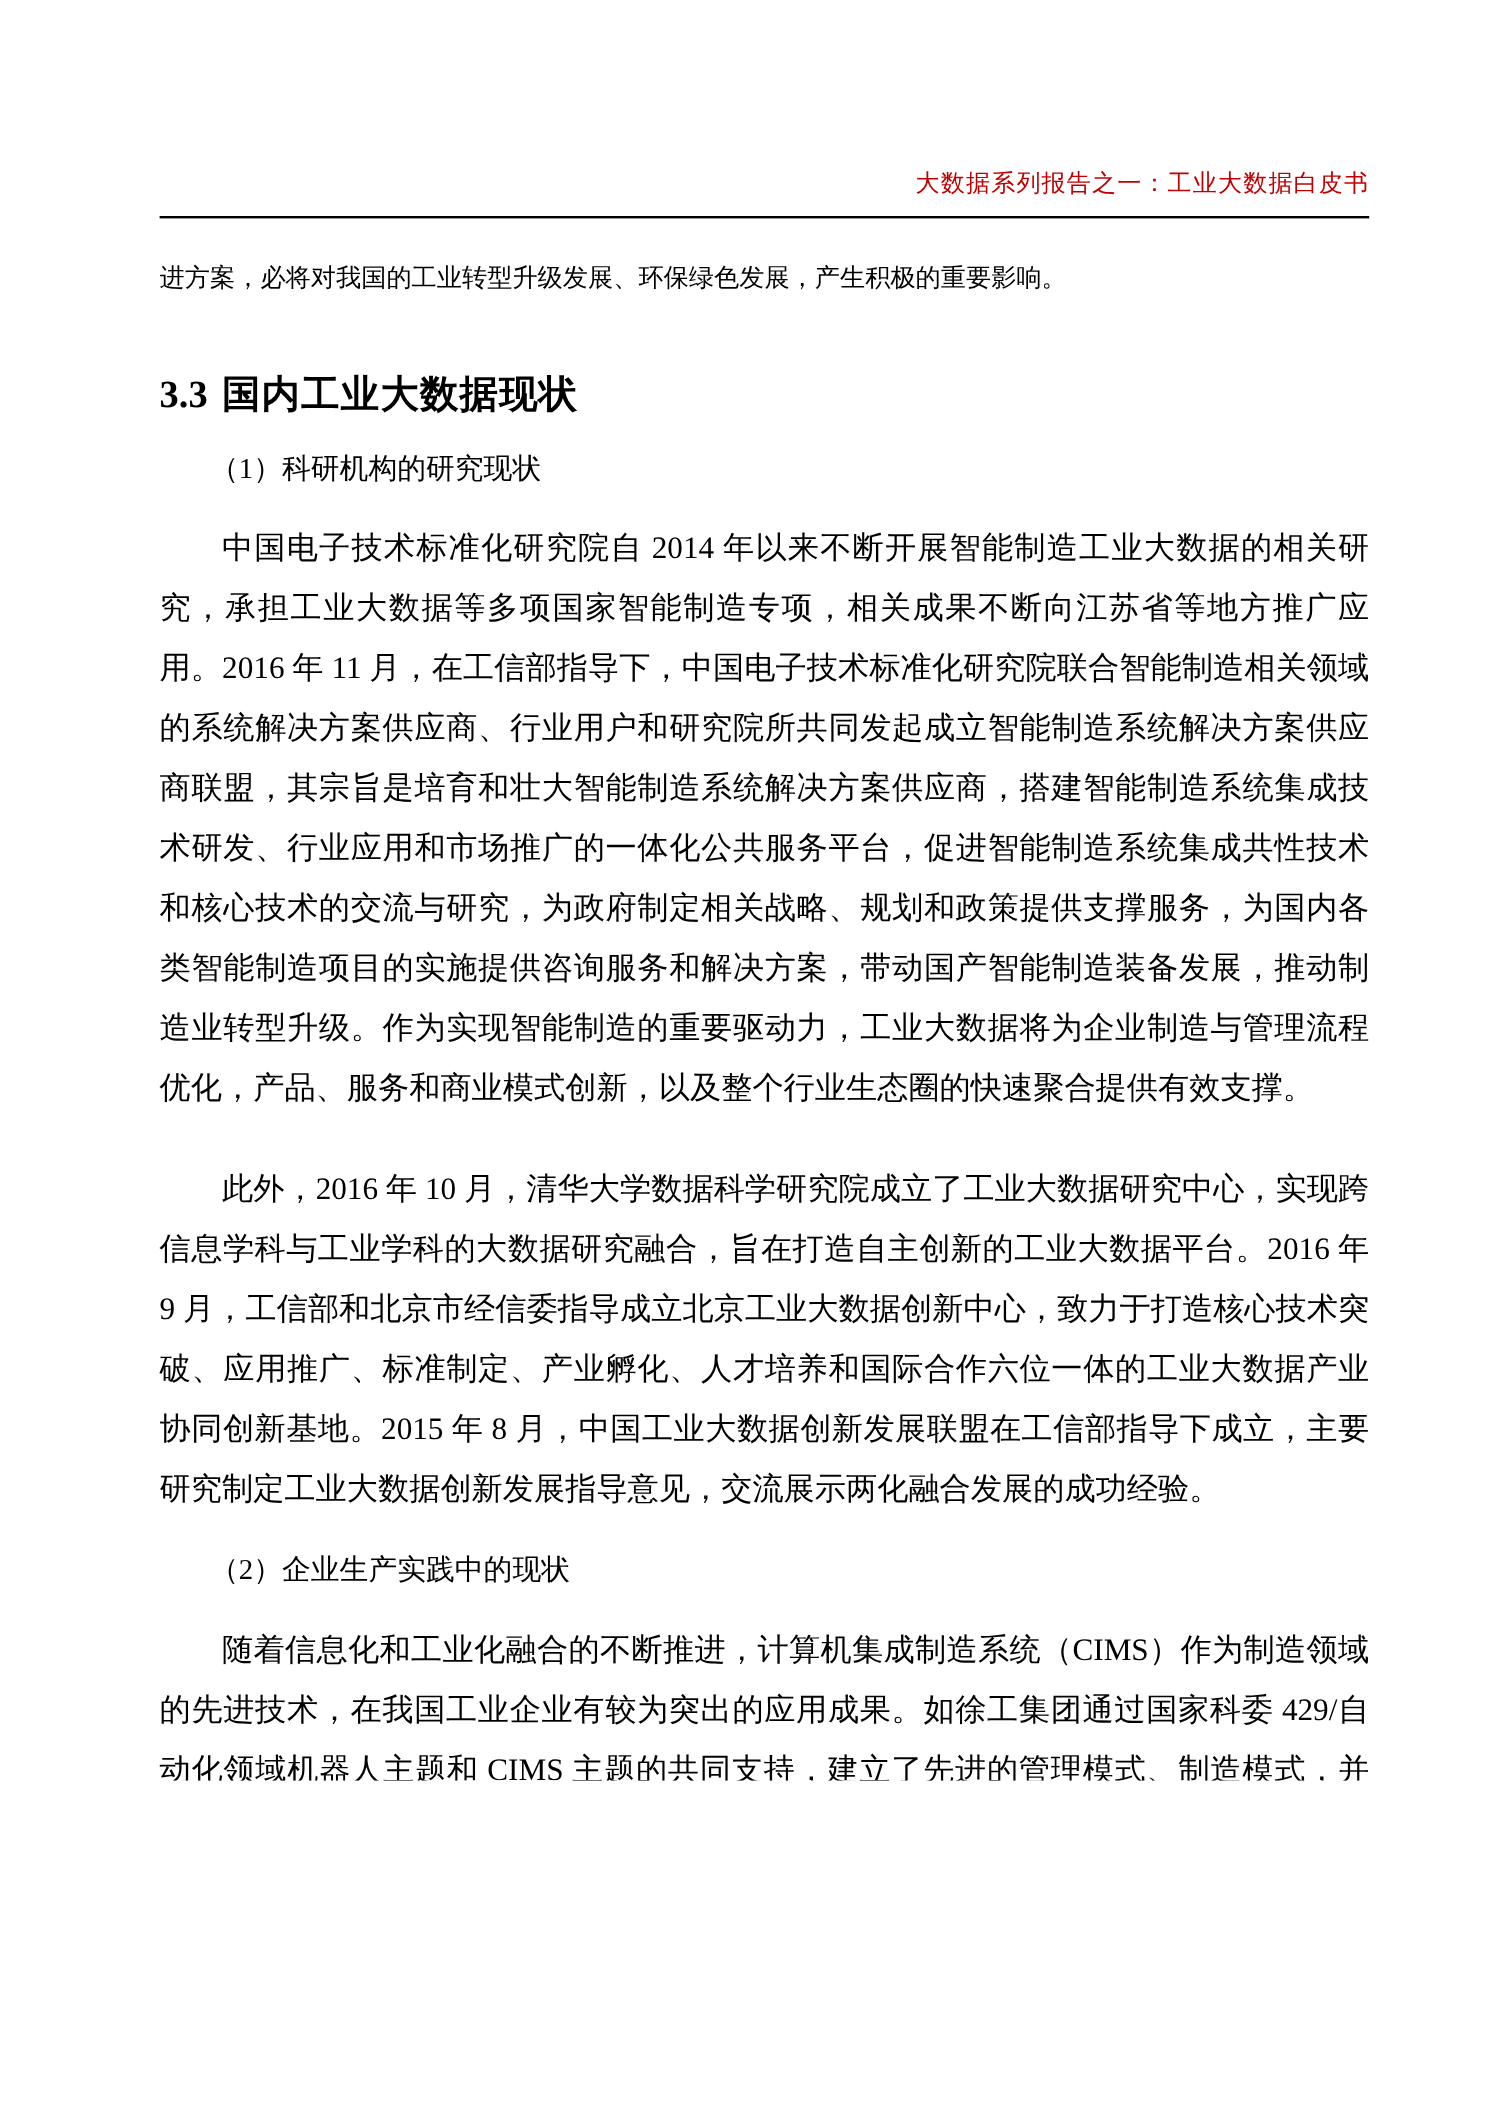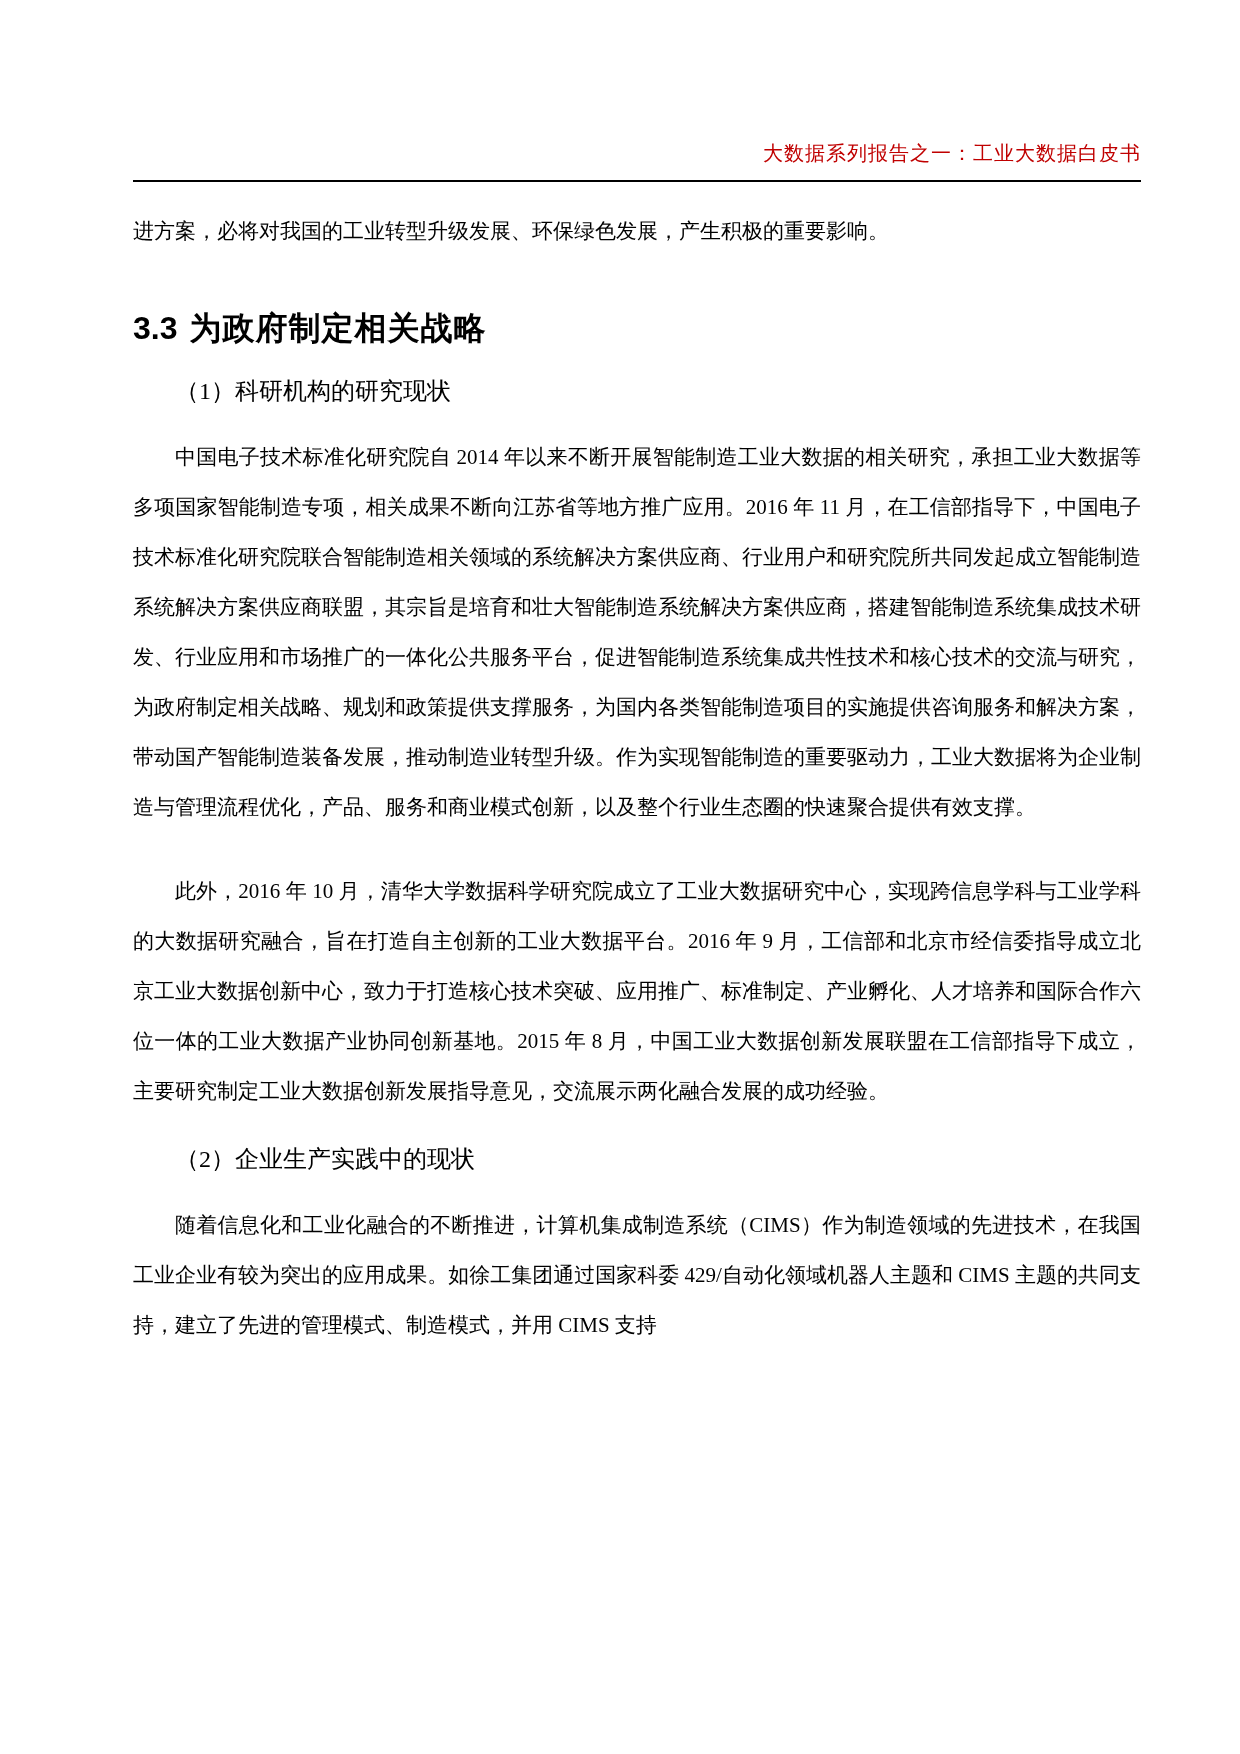--- a/index.html
+++ b/index.html
@@ -49,36 +49,36 @@
     font-size: 32px;
     line-height: 40px;
   }
   .h2-row {
     margin: 30px 0 0 0;
     font-weight: bold;
     font-size: 26px;
     line-height: 34px;
   }
   .h-num {
-    font-family: Liberation Sans, sans-serif;
+    font-family: Liberation Serif, serif;
     margin-right: 12px;
   }
   .h-cjk {
     font-family: "Liberation Sans", "DejaVu Sans", sans-serif;
     letter-spacing: 1px;
   }
   .item-heading {
     margin: 28px 0 0 0;
     padding-left: 42px;
     font-size: 24px;
     line-height: 30px;
   }
   .body-par {
     margin: 26px 0 0 0;
-    font-size: 21px;
+    font-size: 26px;
     line-height: 50px;
     text-align: justify;
     text-indent: 2em;
     word-break: break-all;
   }
   .body-par.gap-lg {
     margin-top: 34px;
   }
   .page-number {
     position: absolute;
@@ -99,21 +99,21 @@
 
     <div class="running-header">
       <span>大数据系列报告之一：工业大数据白皮书</span>
     </div>
 
     <hr class="header-rule">
 
     <p class="lead-par">进方案，必将对我国的工业转型升级发展、环保绿色发展，产生积极的重要影响。</p>
 
     <div class="h1-row">
-      <span class="h-num">3.3</span><span class="h-cjk">为政府制定相关战略</span>
+      <span class="h-num">3.3</span><span class="h-cjk">国内工业大数据现状</span>
     </div>
 
 
     <p class="item-heading">（1）科研机构的研究现状</p>
 
     <p class="body-par">中国电子技术标准化研究院自 2014 年以来不断开展智能制造工业大数据的相关研究，承担工业大数据等多项国家智能制造专项，相关成果不断向江苏省等地方推广应用。2016 年 11 月，在工信部指导下，中国电子技术标准化研究院联合智能制造相关领域的系统解决方案供应商、行业用户和研究院所共同发起成立智能制造系统解决方案供应商联盟，其宗旨是培育和壮大智能制造系统解决方案供应商，搭建智能制造系统集成技术研发、行业应用和市场推广的一体化公共服务平台，促进智能制造系统集成共性技术和核心技术的交流与研究，为政府制定相关战略、规划和政策提供支撑服务，为国内各类智能制造项目的实施提供咨询服务和解决方案，带动国产智能制造装备发展，推动制造业转型升级。作为实现智能制造的重要驱动力，工业大数据将为企业制造与管理流程优化，产品、服务和商业模式创新，以及整个行业生态圈的快速聚合提供有效支撑。</p>
 
     <p class="body-par gap-lg">此外，2016 年 10 月，清华大学数据科学研究院成立了工业大数据研究中心，实现跨信息学科与工业学科的大数据研究融合，旨在打造自主创新的工业大数据平台。2016 年 9 月，工信部和北京市经信委指导成立北京工业大数据创新中心，致力于打造核心技术突破、应用推广、标准制定、产业孵化、人才培养和国际合作六位一体的工业大数据产业协同创新基地。2015 年 8 月，中国工业大数据创新发展联盟在工信部指导下成立，主要研究制定工业大数据创新发展指导意见，交流展示两化融合发展的成功经验。</p>
 
     <p class="item-heading">（2）企业生产实践中的现状</p>

